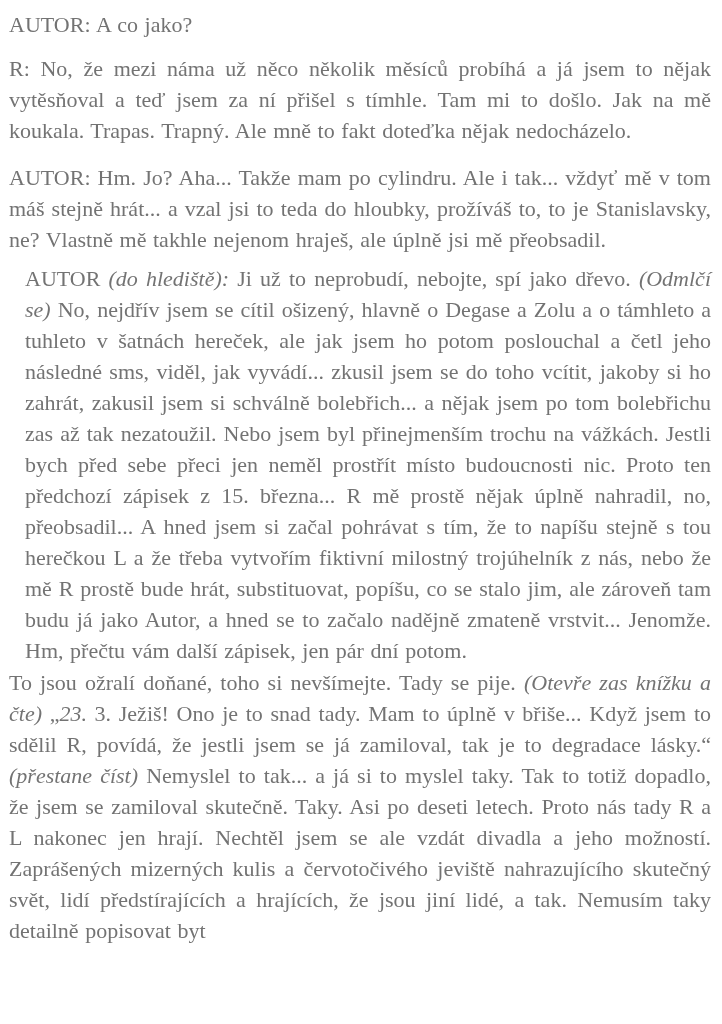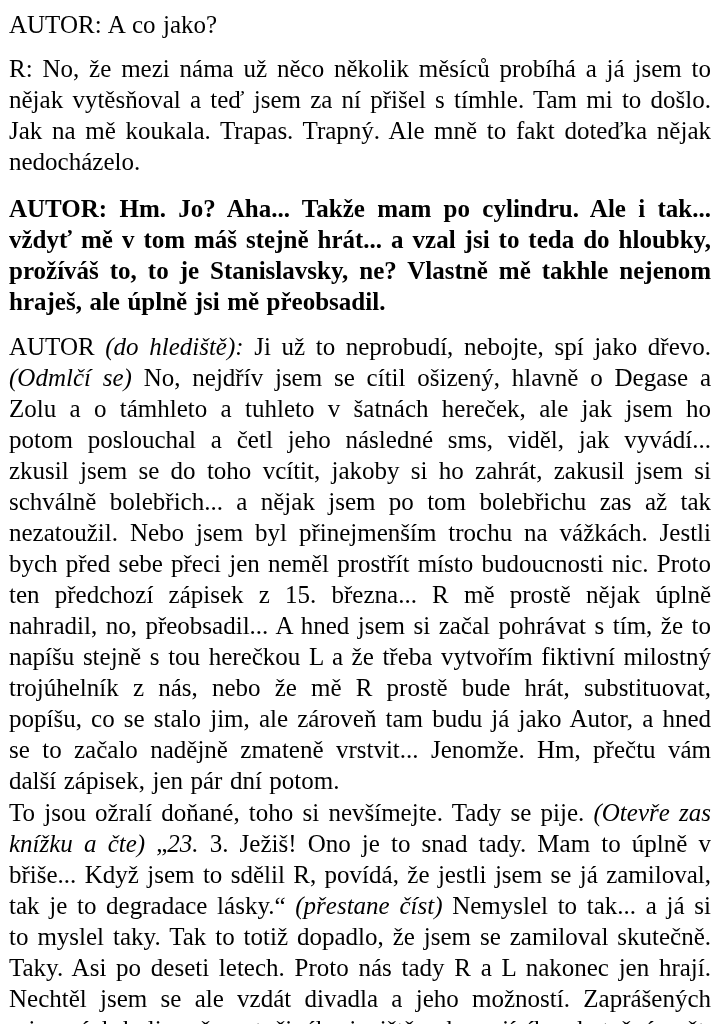--- a/index.html
+++ b/index.html
@@ -16,30 +16,30 @@
   }
   .page {
     box-sizing: border-box;
     width: 722px;
     height: 1024px;
     padding: 9px 11px 0 9px;
     background: #ffffff;
   }
   p.para {
     margin: 0;
-    font-size: 25px;
+    font-size: 22px;
     line-height: 31px;
     text-align: justify;
     word-spacing: 0.05em;
-    color: #000000;
+    color: #737373;
   }
   p.para.gap-lg { margin-bottom: 13px; }
   p.para.gap-md { margin-bottom: 16px; }
-  p.para.gap-sm { margin-bottom: 14px; font-weight: bold; }
-  p.para.gap-xs { margin-bottom: 1px; }
+  p.para.gap-sm { margin-bottom: 8px; }
+  p.para.gap-xs { margin-bottom: 1px; margin-left: 16px; }
   .seg.italic { font-style: italic; }
   .seg.normal { font-style: normal; }
 </style>
 </head>
 <body>
 
 <main class="page">
   <p class="para gap-lg"><span class="seg normal">AUTOR: A co jako?</span></p>
   <p class="para gap-md"><span class="seg normal">R: No, že mezi náma už něco několik měsíců probíhá a já jsem to nějak vytěsňoval a teď jsem za ní přišel s tímhle. Tam mi to došlo. Jak na mě koukala. Trapas. Trapný. Ale mně to fakt doteďka nějak nedocházelo.</span></p>
   <p class="para gap-sm"><span class="seg normal">AUTOR: Hm. Jo? Aha... Takže mam po cylindru. Ale i tak... vždyť mě v tom máš stejně hrát... a vzal jsi to teda do hloubky, prožíváš to, to je Stanislavsky, ne? Vlastně mě takhle nejenom hraješ, ale úplně jsi mě přeobsadil.</span></p>

